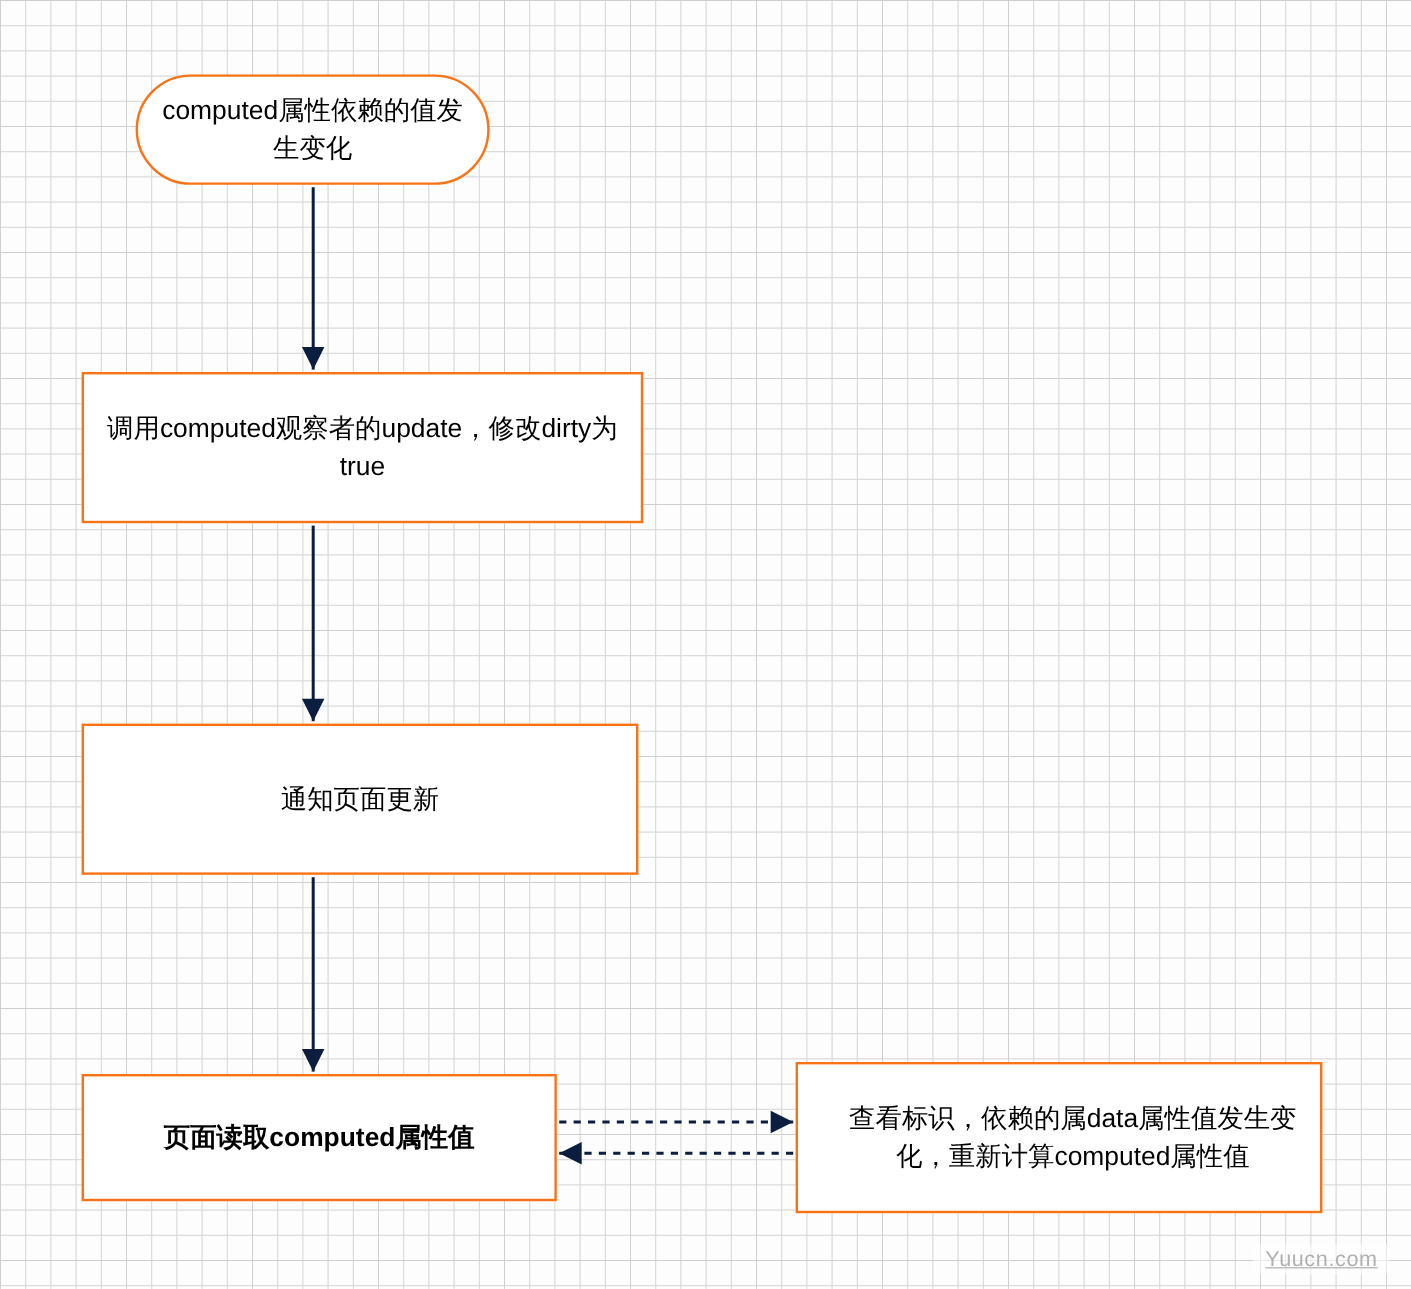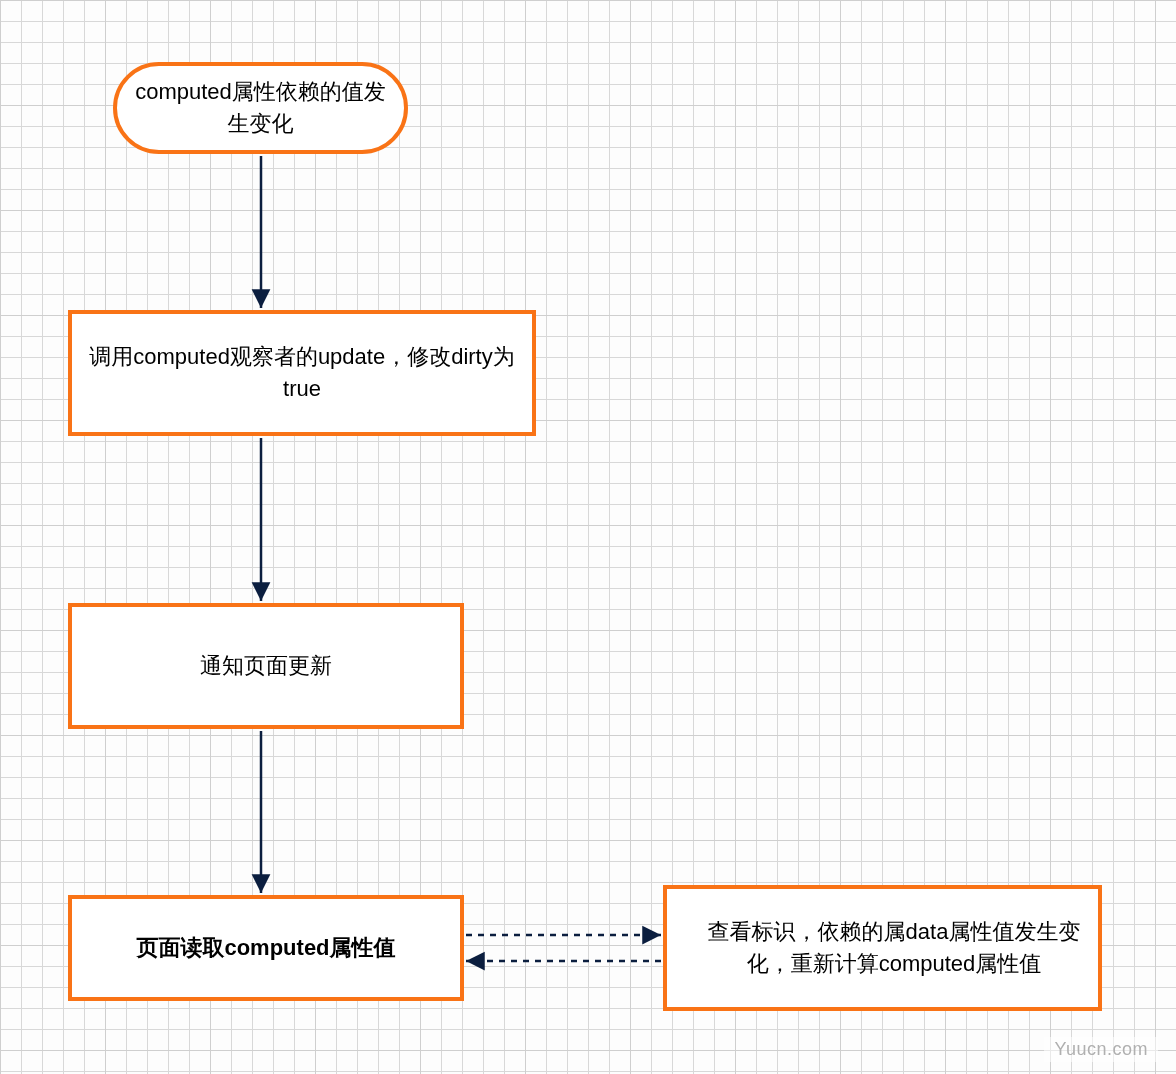--- a/index.html
+++ b/index.html
@@ -21,41 +21,42 @@
       position: absolute; inset: 0;
       background:
         linear-gradient(#cfcfcf 1px, transparent 1px) 0 0 / 105px 105px,
         linear-gradient(90deg, #cfcfcf 1px, transparent 1px) 0 0 / 105px 105px;
       pointer-events: none;
     }
 
     .node {
       position: absolute;
       background: #ffffff;
-      border: 4px solid #f97316;
+      border: 2px solid #f97316;
       display: flex;
       align-items: center;
       justify-content: center;
       text-align: center;
       padding: 10px 16px;
       font-size: 22px;
       line-height: 1.45;
       color: #000;
     }
     .pill { border-radius: 46px; }
 
     .watermark {
       position: absolute;
       right: 18px;
       bottom: 12px;
       font-size: 18px;
       color: #b0b0b0;
       background: rgba(255,255,255,0.55);
       padding: 2px 10px;
       letter-spacing: 0.5px;
+      text-decoration: underline;
     }
 
     svg.edges {
       position: absolute;
       inset: 0;
       width: 1176px;
       height: 1074px;
       pointer-events: none;
     }
   </style>
@@ -63,21 +64,21 @@
 <body>
 
 <div class="node pill" style="left:113px; top:62px; width:295px; height:92px;">
   <span>computed属性依赖的值发生变化</span>
 </div>
 
 <div class="node" style="left:68px; top:310px; width:468px; height:126px;">
   <span>调用computed观察者的update，修改dirty为true</span>
 </div>
 
-<div class="node" style="left:68px; top:603px; width:396px; height:126px;">
+<div class="node" style="left:68px; top:603px; width:464px; height:126px;">
   <span>通知页面更新</span>
 </div>
 
 <div class="node" style="left:68px; top:895px; width:396px; height:106px;font-weight:bold;">
   <span>页面读取computed属性值</span>
 </div>
 
 <div class="node" style="left:663px; top:885px; width:439px; height:126px;padding-left:39px;">
   <span>查看标识，依赖的属data属性值发生变化，重新计算computed属性值</span>
 </div>

